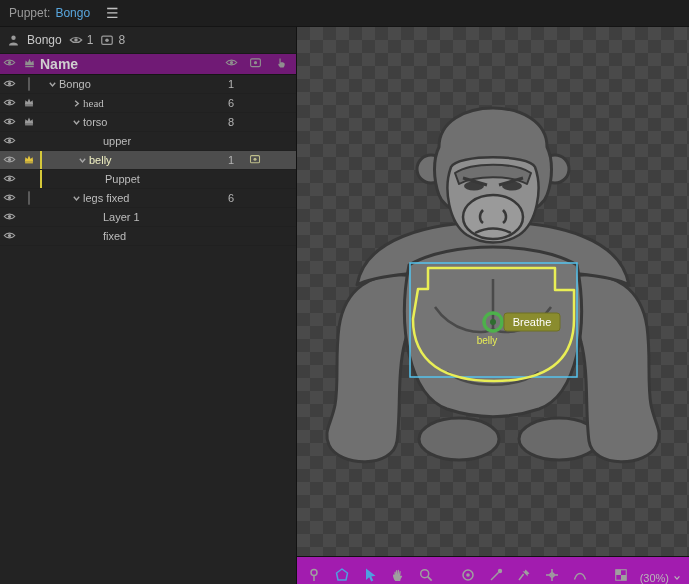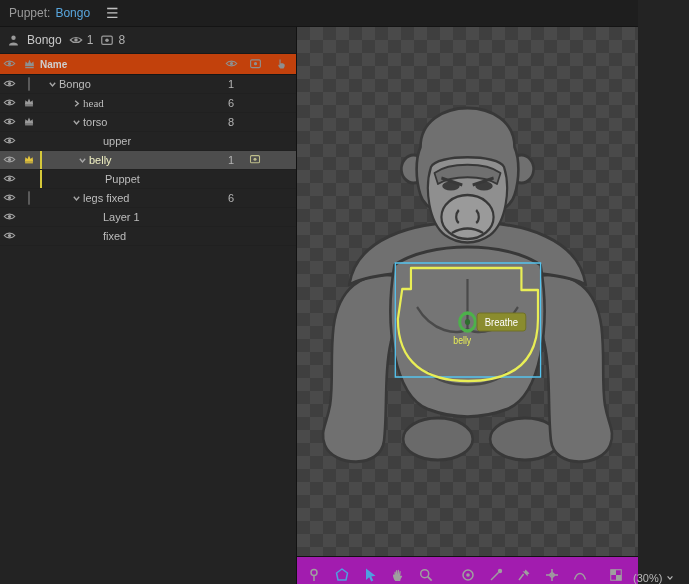--- a/index.html
+++ b/index.html
@@ -6,42 +6,42 @@
     --accent-blue:#4f9fe0;
     --selection-cyan:#55c3ee;
     --outline-yellow:#e9ee55;
     --handle-green:#4db14b;
     --badge-olive:#8a8c2e;
     --crown-yellow:#e3c43c;
   }
   *{box-sizing:border-box;margin:0;padding:0;}
   html,body{width:689px;height:584px;overflow:hidden;}
   body{font-family:"Liberation Sans",sans-serif;background:#232323;color:#bdbdbd;}
-  .app{width:638px;height:584px;display:flex;flex-direction:column;}
+  .app{width:689px;height:584px;display:flex;flex-direction:column;}
 
   
   .titlebar{flex:0 0 27px;background:#1e1e1e;border-bottom:1px solid #141414;
     display:flex;align-items:center;padding:0 9px;font-size:12px;}
   .titlebar .label{color:#9b9b9b;margin-right:5px;}
   .titlebar .pname{color:#58a6de;}
   .titlebar .menu{color:#c0c0c0;font-size:14px;margin-left:16px;cursor:pointer;line-height:1;}
 
   .main{flex:1;display:flex;min-height:0;}
 
   
   .left-panel{flex:0 0 297px;background:#232323;border-right:1px solid #121212;
     display:flex;flex-direction:column;}
   .summary-row{flex:0 0 26px;display:flex;align-items:center;gap:7px;padding:0 7px;font-size:12px;color:#c8c8c8;}
   .summary-row .cnt{color:#b0b0b0;margin-left:-3px;}
   .icn{display:inline-flex;align-items:center;justify-content:center;color:#9a9a9a;}
   .icn svg{display:block;}
 
   .tree-header{flex:0 0 22px;display:grid;grid-template-columns:18px 22px 179px 24px 24px 1fr;
-    align-items:center;background:#c2410c;border-top:1px solid #191919;border-bottom:1px solid #161616;
-    font-size:10px;color:#cfcfcf;}
+    align-items:center;background:#701a75;border-top:1px solid #191919;border-bottom:1px solid #161616;
+    font-size:14px;color:#cfcfcf;}
   .tree-header .hicn{justify-self:center;color:#8f8f8f;}
   .tree-rows{flex:1;overflow:hidden;}
   .tree-row{height:19px;display:grid;grid-template-columns:18px 22px 179px 24px 24px 1fr;
     align-items:center;font-size:11px;color:#bdbdbd;border-bottom:1px solid #202020;cursor:default;}
   .tree-row.selected{background:#4d4d4d;color:#efefc2;}
   .cell-eye{justify-self:center;color:#a2a2a2;cursor:pointer;}
   .cell-thumb{justify-self:center;}
   .thumb-square{width:11px;height:11px;background:#3a3a3a;border:1px solid #5a5a5a;border-radius:2px;}
   .cell-name{display:flex;align-items:center;height:100%;}
   .cell-name.tagged{border-left:2px solid #d5c83a;}

